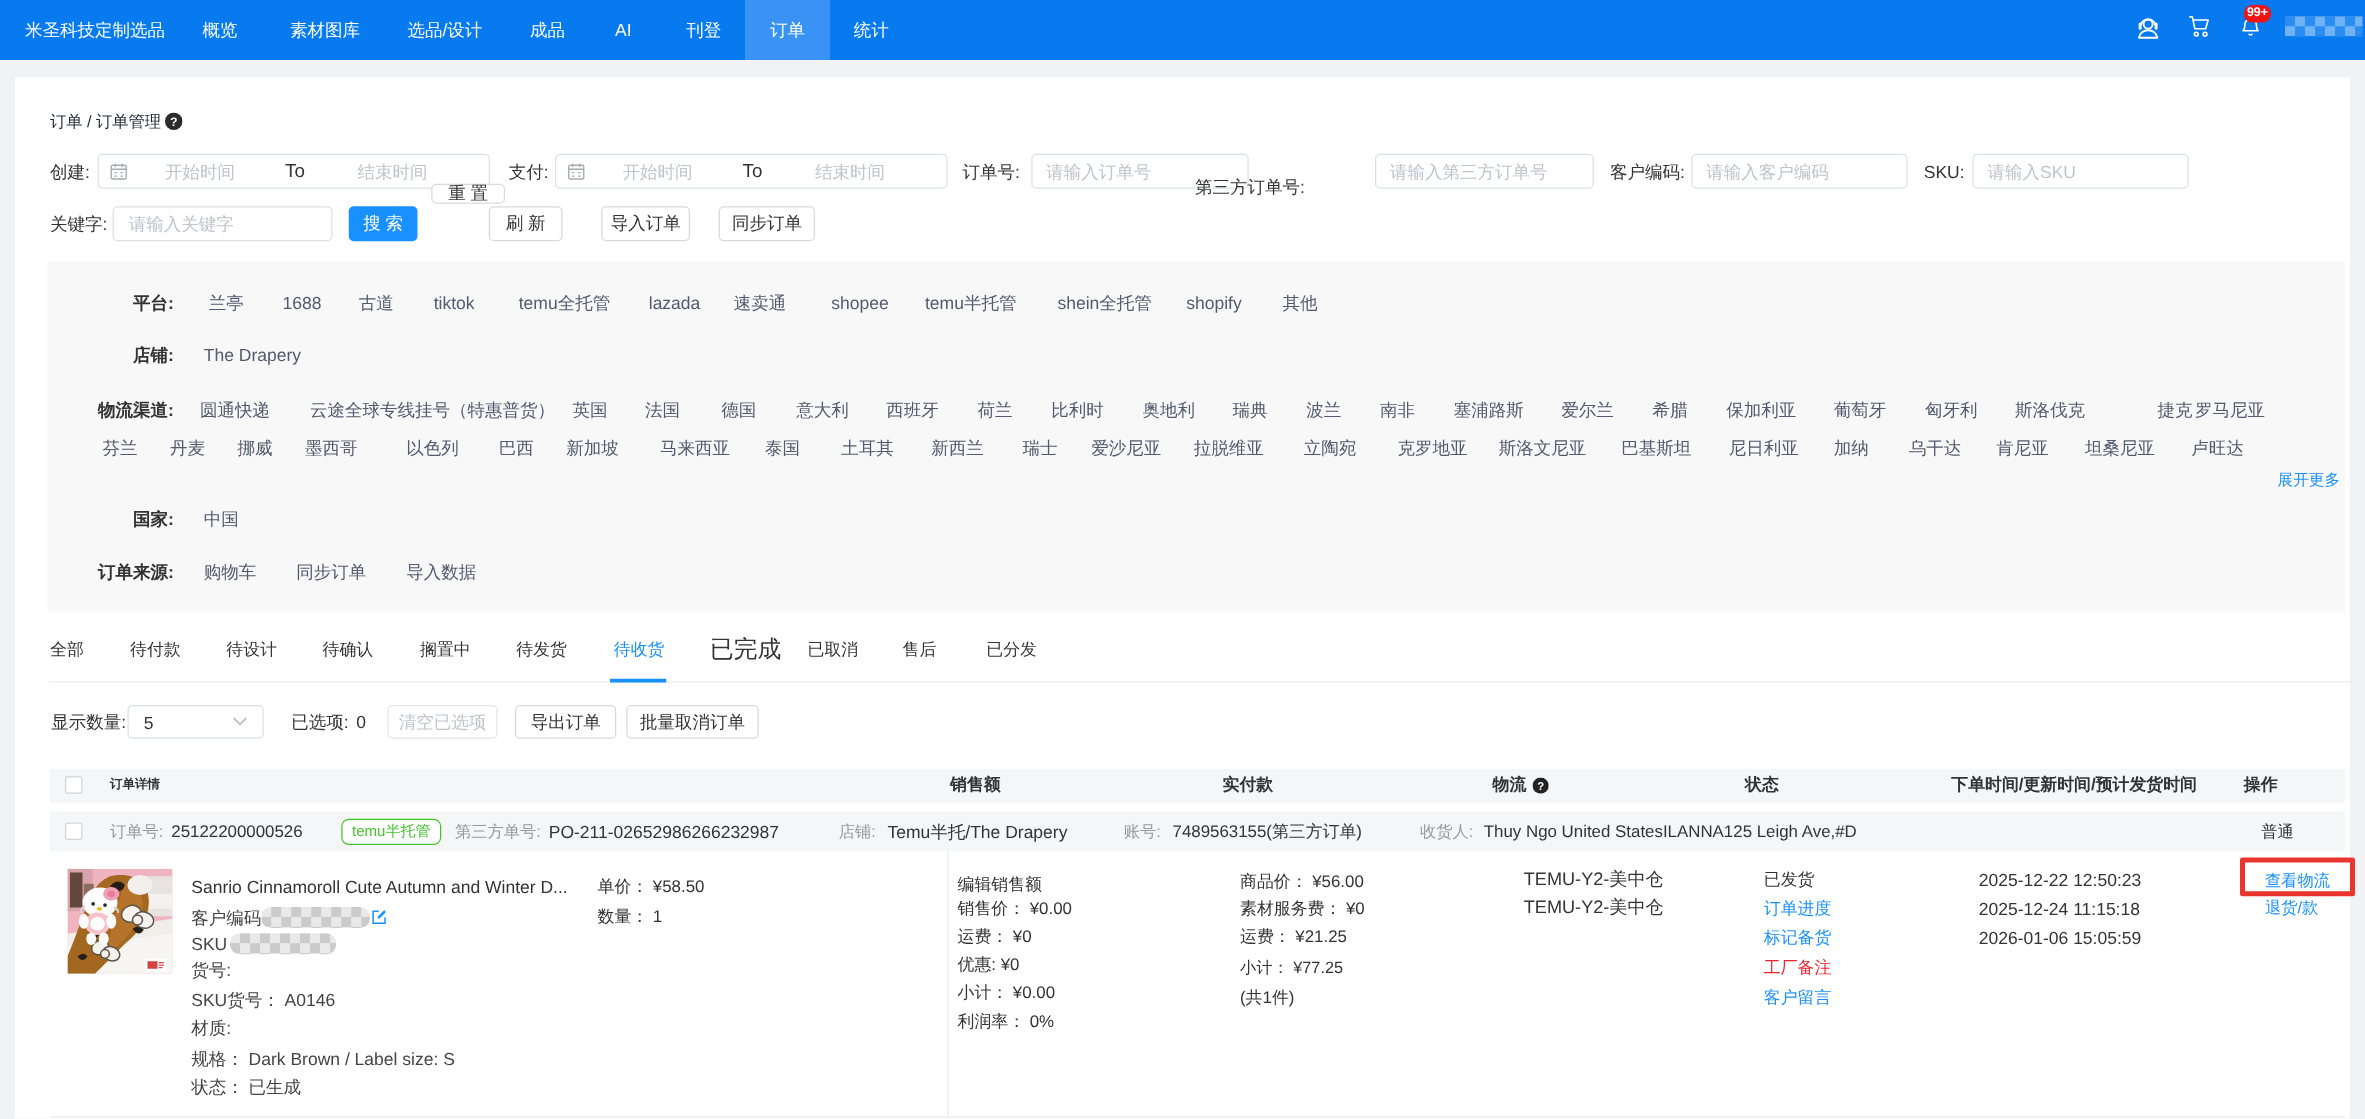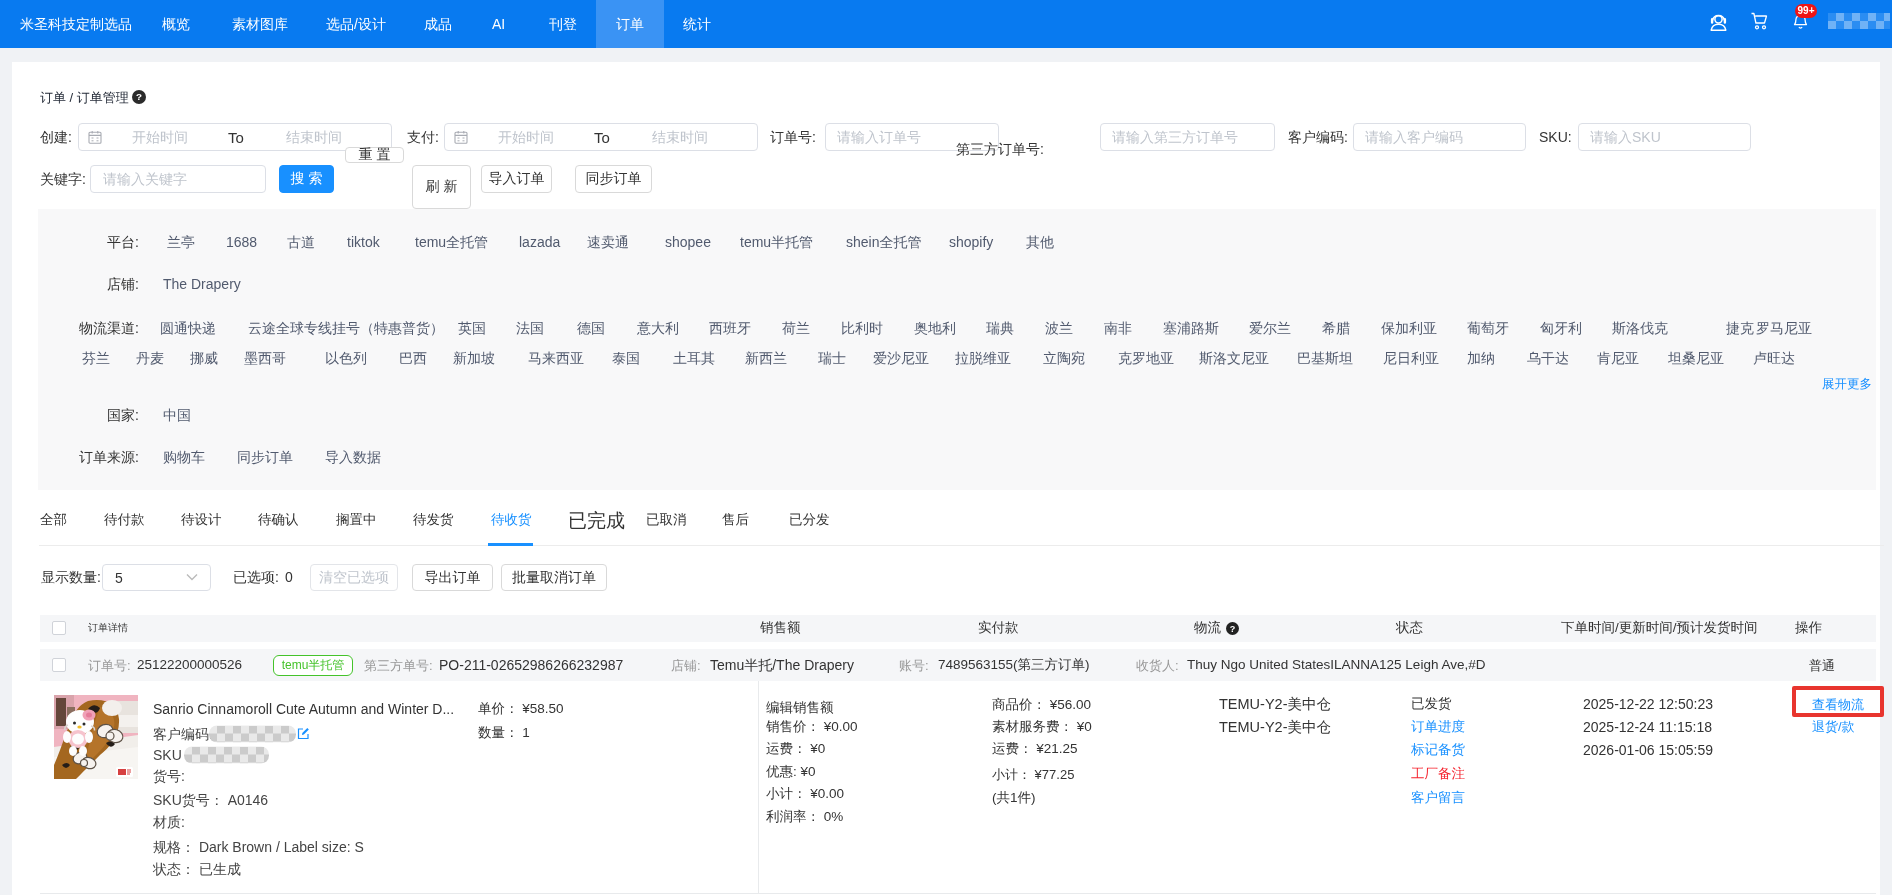--- a/index.html
+++ b/index.html
@@ -1,21 +1,21 @@
 <!DOCTYPE html>
 <html><head><meta charset="utf-8"><style>
 
 *{margin:0;padding:0;box-sizing:border-box}
 html,body{width:1892px;height:895px;background:#f0f2f5;font-family:"Liberation Sans",sans-serif;overflow:hidden;position:relative}
 .t{position:absolute;font-size:14px;color:#333;white-space:nowrap;transform:translateY(-50%);line-height:1}
 .gray{color:#999}
 .ph{color:#bfc4cc}
 .blue{color:#1890ff}
 .red{color:#f5222d}
-.b{font-weight:normal}
+.b{font-weight:bold}
 .box{position:absolute;background:#fff;border:1px solid #dcdfe6;border-radius:4px}
 .btn{position:absolute;background:#fff;border:1px solid #d9d9d9;border-radius:4px;font-size:14px;color:#333;
  display:flex;align-items:center;justify-content:center;white-space:nowrap}
 .cb{position:absolute;width:14px;height:14px;border:1px solid #d0d3d9;border-radius:2px;background:#fff}
 .mosaic-g{position:absolute;height:17px;transform:translateY(-50%);
  background:repeating-conic-gradient(#cbcbcb 0% 25%,#e9e9e9 0% 50%);
  background-size:16px 16px;border-radius:8px}
 
 </style></head><body>
 <div style="position:absolute;left:0;top:0;width:1892px;height:48px;background:#087af0">
@@ -85,21 +85,21 @@
 <div class="box" style="left:1353px;top:123px;width:173px;height:28px"></div>
 <div class="t ph" style="left:1365px;top:137px;">请输入客户编码</div>
 <div class="t " style="left:1539px;top:137px;">SKU:</div>
 <div class="box" style="left:1578px;top:123px;width:173px;height:28px"></div>
 <div class="t ph" style="left:1590px;top:137px;">请输入SKU</div>
 <div class="t " style="left:40px;top:179px;">关键字:</div>
 <div class="box" style="left:90px;top:165px;width:176px;height:28px"></div>
 <div class="t ph" style="left:103px;top:179px;">请输入关键字</div>
 <div class="btn" style="left:279px;top:165px;width:55px;height:28px;background:#1890ff;border-color:#1890ff;color:#fff">搜 索</div>
 <div class="btn" style="left:345px;top:147px;width:59px;height:16px">重 置</div>
-<div class="btn" style="left:412px;top:165px;width:59px;height:44px">刷 新</div>
+<div class="btn" style="left:391px;top:165px;width:59px;height:28px">刷 新</div>
 <div class="btn" style="left:481px;top:165px;width:71px;height:28px">导入订单</div>
 <div class="btn" style="left:575px;top:165px;width:77px;height:28px">同步订单</div>
 <div style="position:absolute;left:38px;top:209px;width:1838px;height:281px;background:#f8f8f9"></div>
 <div class="t b" style="left:0;width:139px;top:242px;text-align:right">平台:</div>
 <div class="t " style="left:167px;top:242px;color:#515a6e">兰亭</div>
 <div class="t " style="left:226px;top:242px;color:#515a6e">1688</div>
 <div class="t " style="left:287px;top:242px;color:#515a6e">古道</div>
 <div class="t " style="left:347px;top:242px;color:#515a6e">tiktok</div>
 <div class="t " style="left:415px;top:242px;color:#515a6e">temu全托管</div>
 <div class="t " style="left:519px;top:242px;color:#515a6e">lazada</div>

